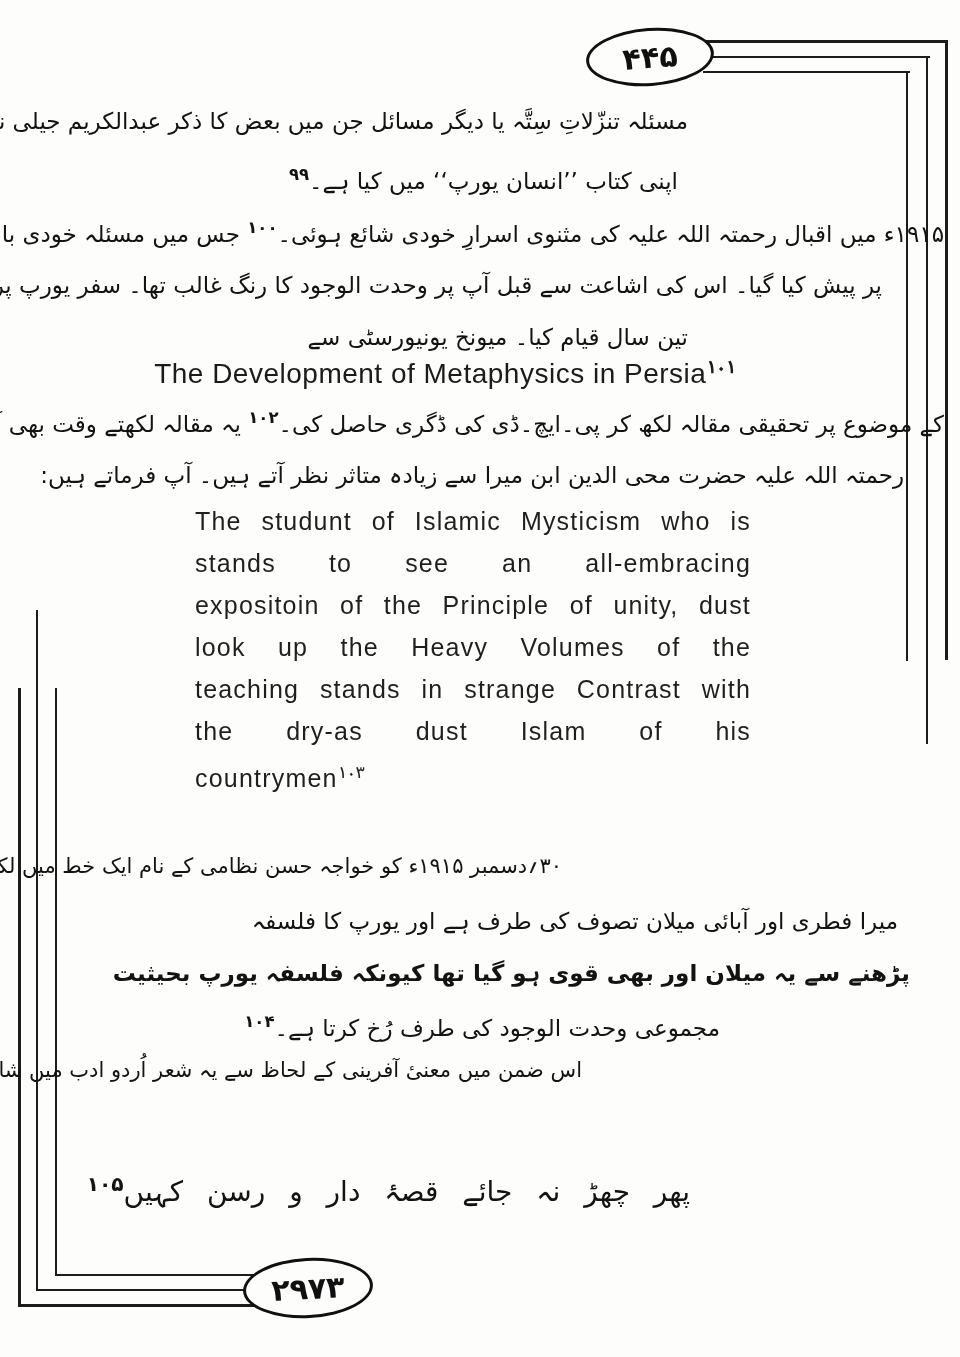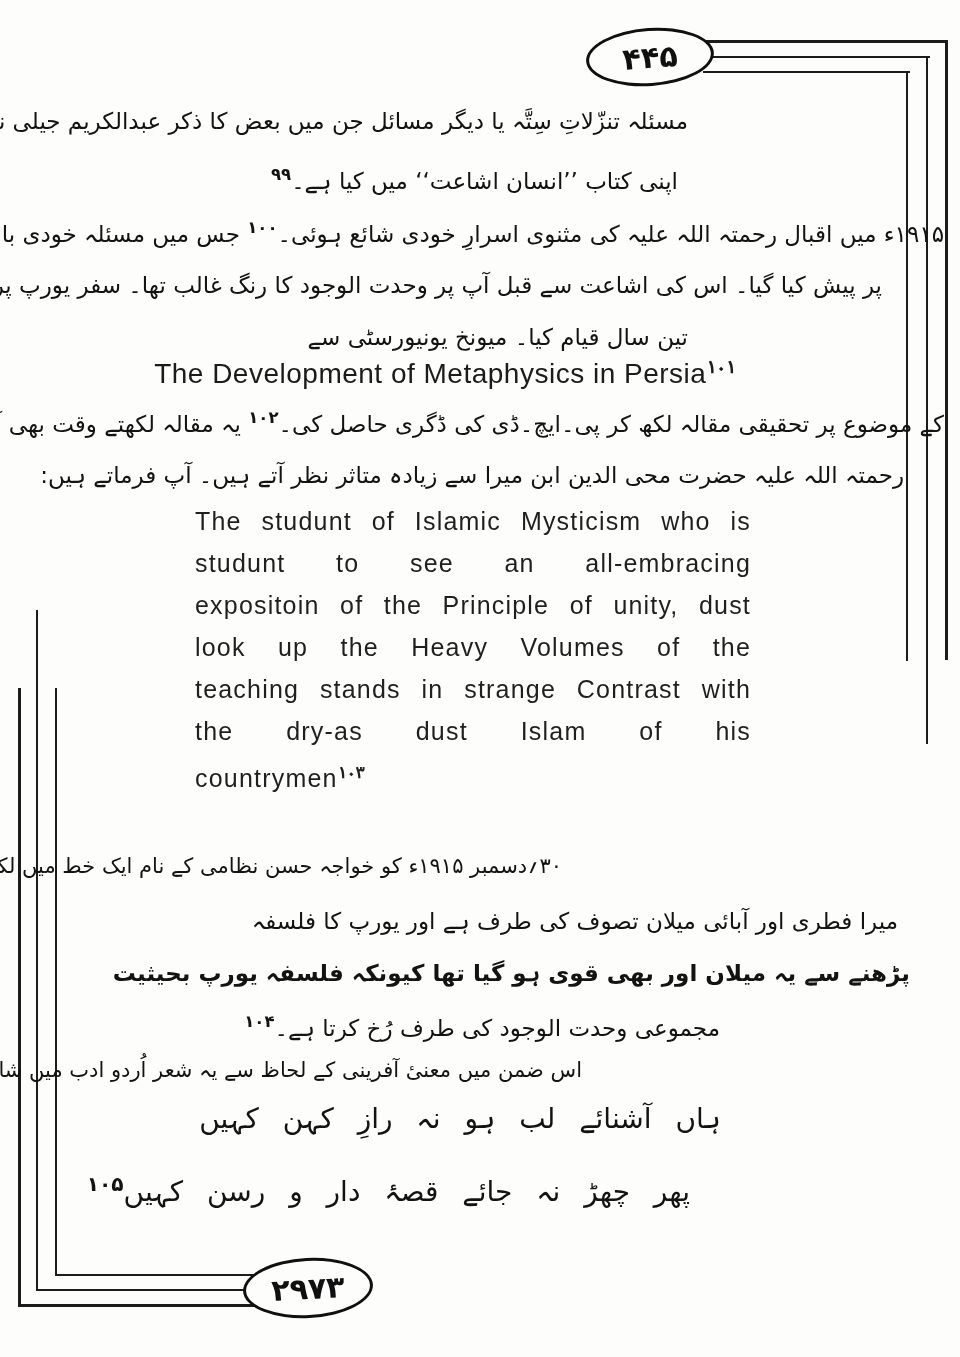--- a/index.html
+++ b/index.html
@@ -51,21 +51,21 @@
     color:#1f1f1f;
     letter-spacing:1.2px;
   }
   .eline{
     height:42px;line-height:32px;
     text-align:justify;
     text-align-last:justify;
     -moz-text-align-last:justify;
   }
   .eline.last{text-align:left;text-align-last:left;-moz-text-align-last:left;}
-  .eline sup{font-size:0.62em;font-weight:bold;letter-spacing:0;}
+  .eline sup{font-size:0.62em;font-weight:normal;letter-spacing:0;}
   .couplet{
     font-size:28px;
     word-spacing:15px;
     text-align:center;
   }
 </style>
 </head>
 <body>
 
 <div id="page">
@@ -88,21 +88,21 @@
     <span>۴۴۵</span>
   </div>
   <div class="oval" style="left:243px;top:1258px;width:124px;height:54px;transform:rotate(-3deg);">
     <span>۲۹۷۳</span>
   </div>
 
   <div class="uline" style="top:108px;right:272px;">
     <span>مسئلہ تنزّلاتِ سِتَّہ یا دیگر مسائل جن میں بعض کا ذکر عبدالکریم جیلی نے</span>
   </div>
   <div class="uline" style="top:165px;right:282px;">
-    <span>اپنی کتاب ’’انسان اشاعت‘‘ میں کیا ہے۔</span><sup>۹۹</sup>
+    <span>اپنی کتاب ’’انسان یورپ‘‘ میں کیا ہے۔</span><sup>۹۹</sup>
   </div>
 
   <div class="uline" style="top:218px;right:16px;">
     <span>۱۹۱۵ء میں اقبال رحمتہ اللہ علیہ کی مثنوی اسرارِ خودی شائع ہوئی۔</span><sup>۱۰۰</sup>
     <span>جس میں مسئلہ خودی باضابطہ طور</span>
   </div>
   <div class="uline" style="top:272px;right:78px;">
     <span>پر پیش کیا گیا۔ اس کی اشاعت سے قبل آپ پر وحدت الوجود کا رنگ غالب تھا۔ سفر یورپ پر گئے۔ وہاں</span>
   </div>
   <div class="uline" style="top:324px;right:272px;">
@@ -116,21 +116,21 @@
   <div class="uline" style="top:408px;right:16px;">
     <span>کے موضوع پر تحقیقی مقالہ لکھ کر پی۔ایچ۔ڈی کی ڈگری حاصل کی۔</span><sup>۱۰۲</sup>
     <span>یہ مقالہ لکھتے وقت بھی آپ</span>
   </div>
   <div class="uline" style="top:462px;right:56px;">
     <span>رحمتہ اللہ علیہ حضرت محی الدین ابن میرا سے زیادہ متاثر نظر آتے ہیں۔ آپ فرماتے ہیں:</span>
   </div>
 
   <div class="equote">
     <div class="eline">The studunt of Islamic Mysticism who is</div>
-    <div class="eline">studunt to see an all-embracing</div>
+    <div class="eline">stands to see an all-embracing</div>
     <div class="eline">expositoin of the Principle of unity, dust</div>
     <div class="eline">look up the Heavy Volumes of the</div>
     <div class="eline">teaching stands in strange Contrast with</div>
     <div class="eline">the dry-as dust Islam of his</div>
     <div class="eline last">
       <span>countrymen</span><sup>۱۰۳</sup>
     </div>
   </div>
 
   <div class="uline" style="top:854px;left:100px;width:462px;font-size:21px;">
@@ -144,20 +144,17 @@
     <span>پڑھنے سے یہ میلان اور بھی قوی ہو گیا تھا کیونکہ فلسفہ یورپ بحیثیت</span>
   </div>
   <div class="uline" style="top:1012px;right:240px;">
     <span>مجموعی وحدت الوجود کی طرف رُخ کرتا ہے۔</span><sup>۱۰۴</sup>
   </div>
 
   <div class="uline" style="top:1058px;left:85px;width:497px;font-size:21px;">
     <span>اس ضمن میں معنیٔ آفرینی کے لحاظ سے یہ شعر اُردو ادب میں شاہکار ہے:</span>
   </div>
 
-  <div class="uline big couplet" style="top:1102px;left:225px;width:496px;">
-    <span>ہاں آشنائے لب ہو نہ رازِ کہن کہیں</span>
-  </div>
   <div class="uline big couplet" style="top:1172px;left:100px;width:590px;">
     <span>پھر چھڑ نہ جائے قصۂ دار و رسن کہیں</span><sup>۱۰۵</sup>
   </div>
 
 </div>
 
 </body></html>

